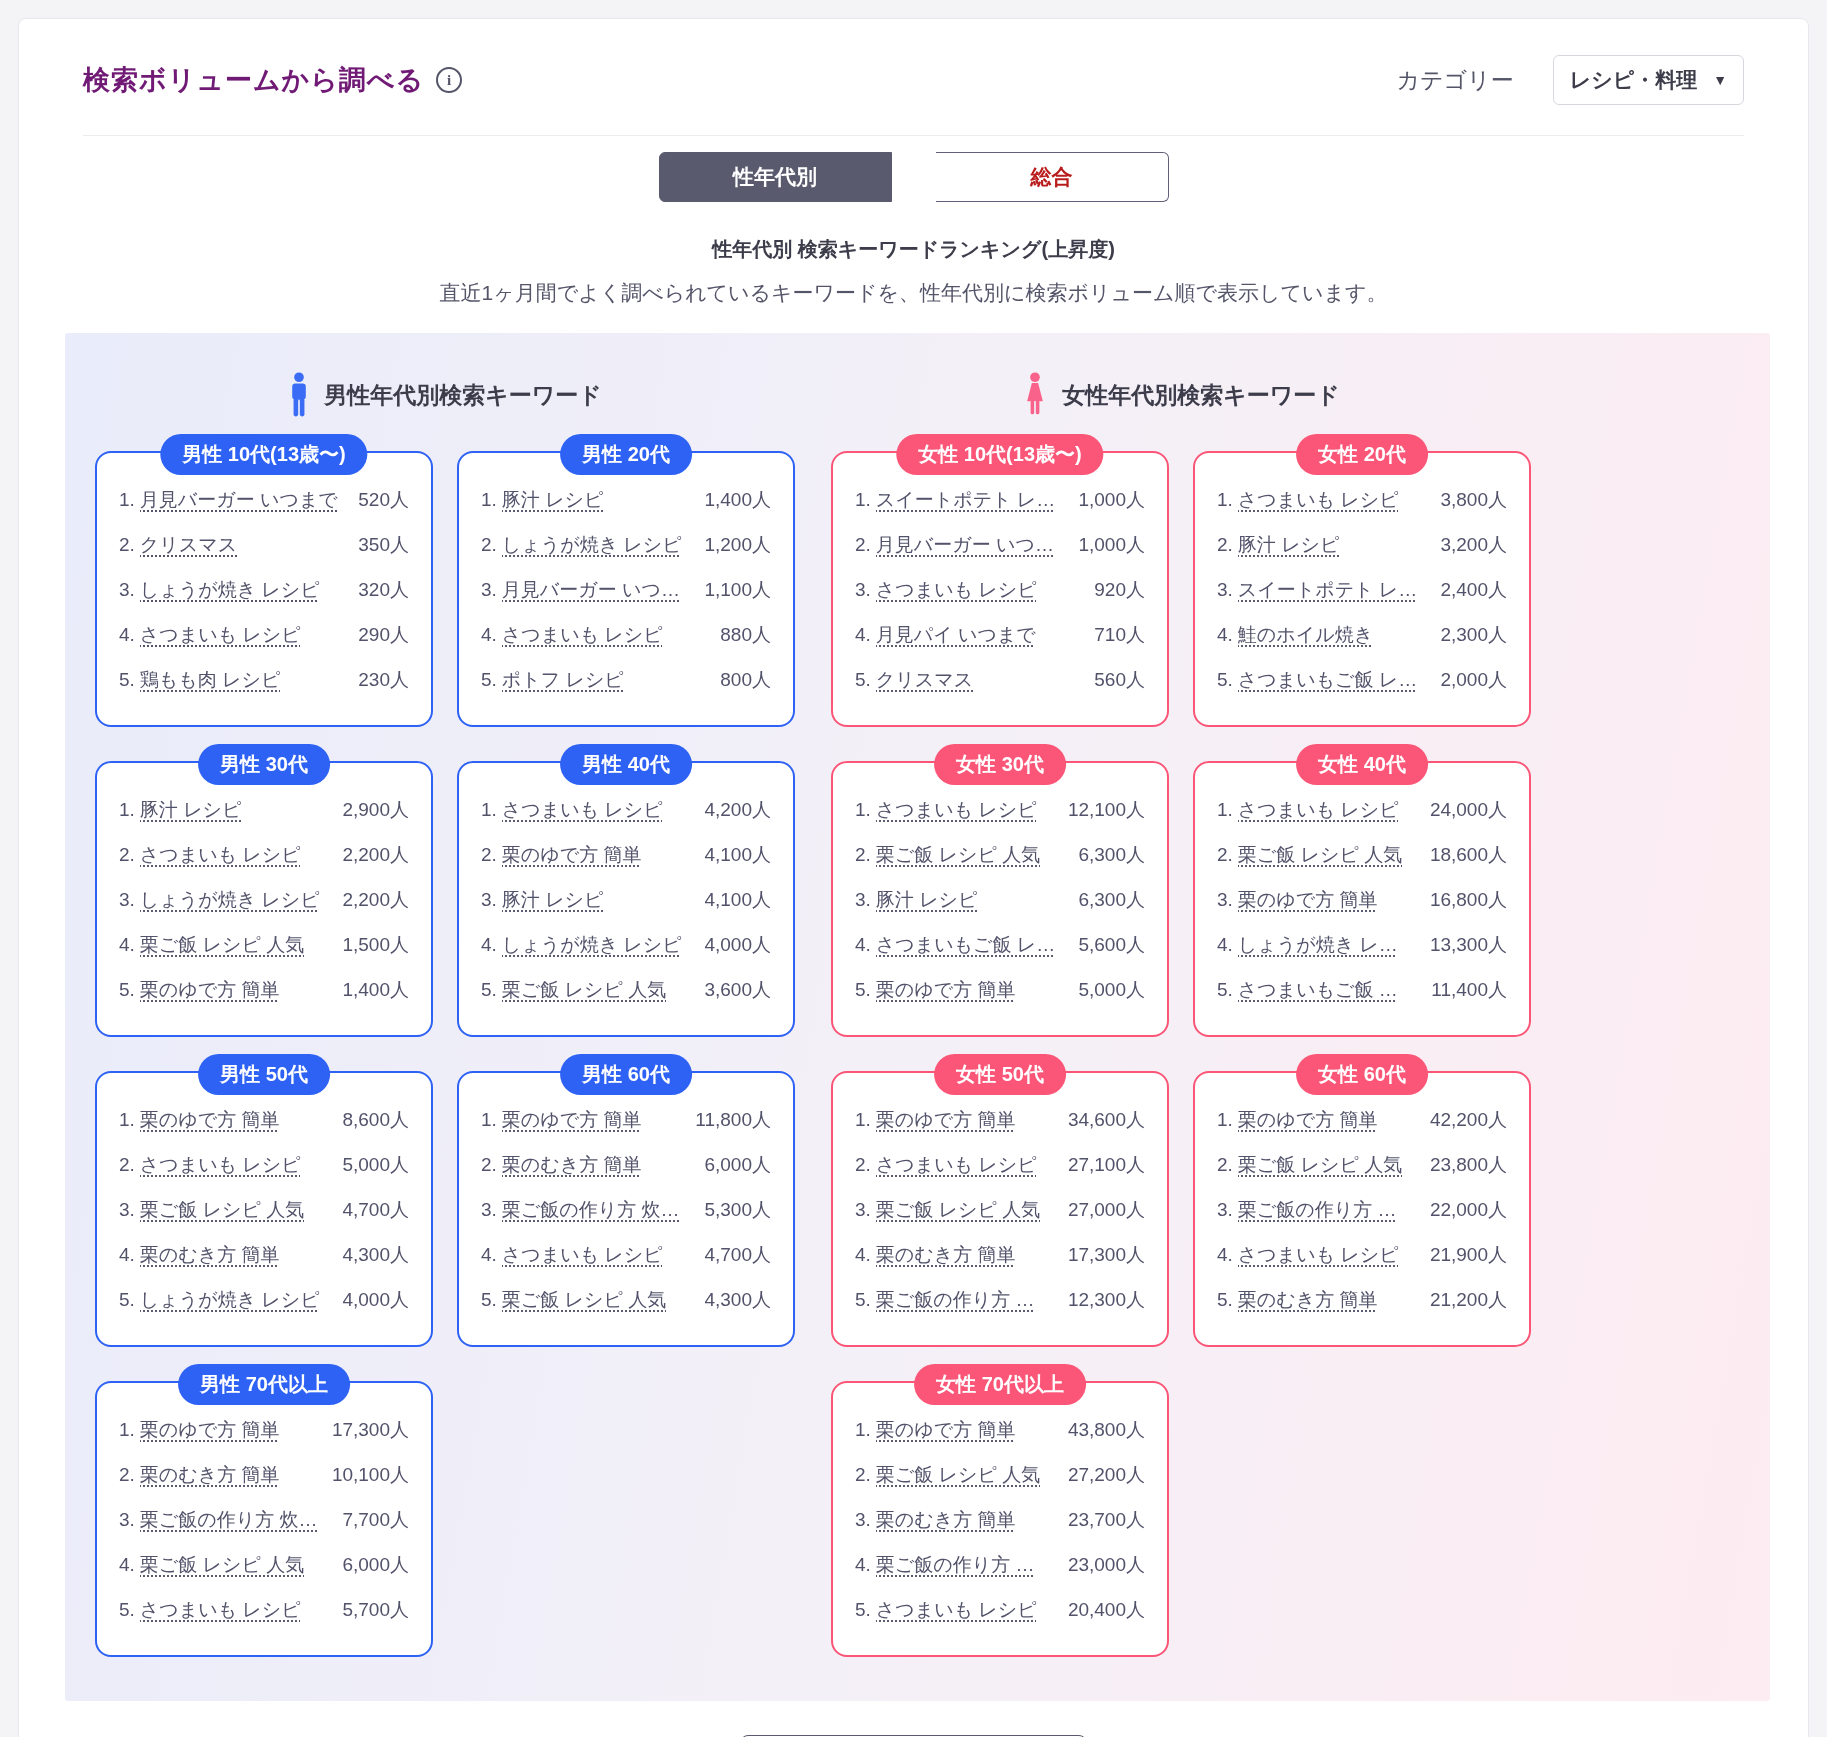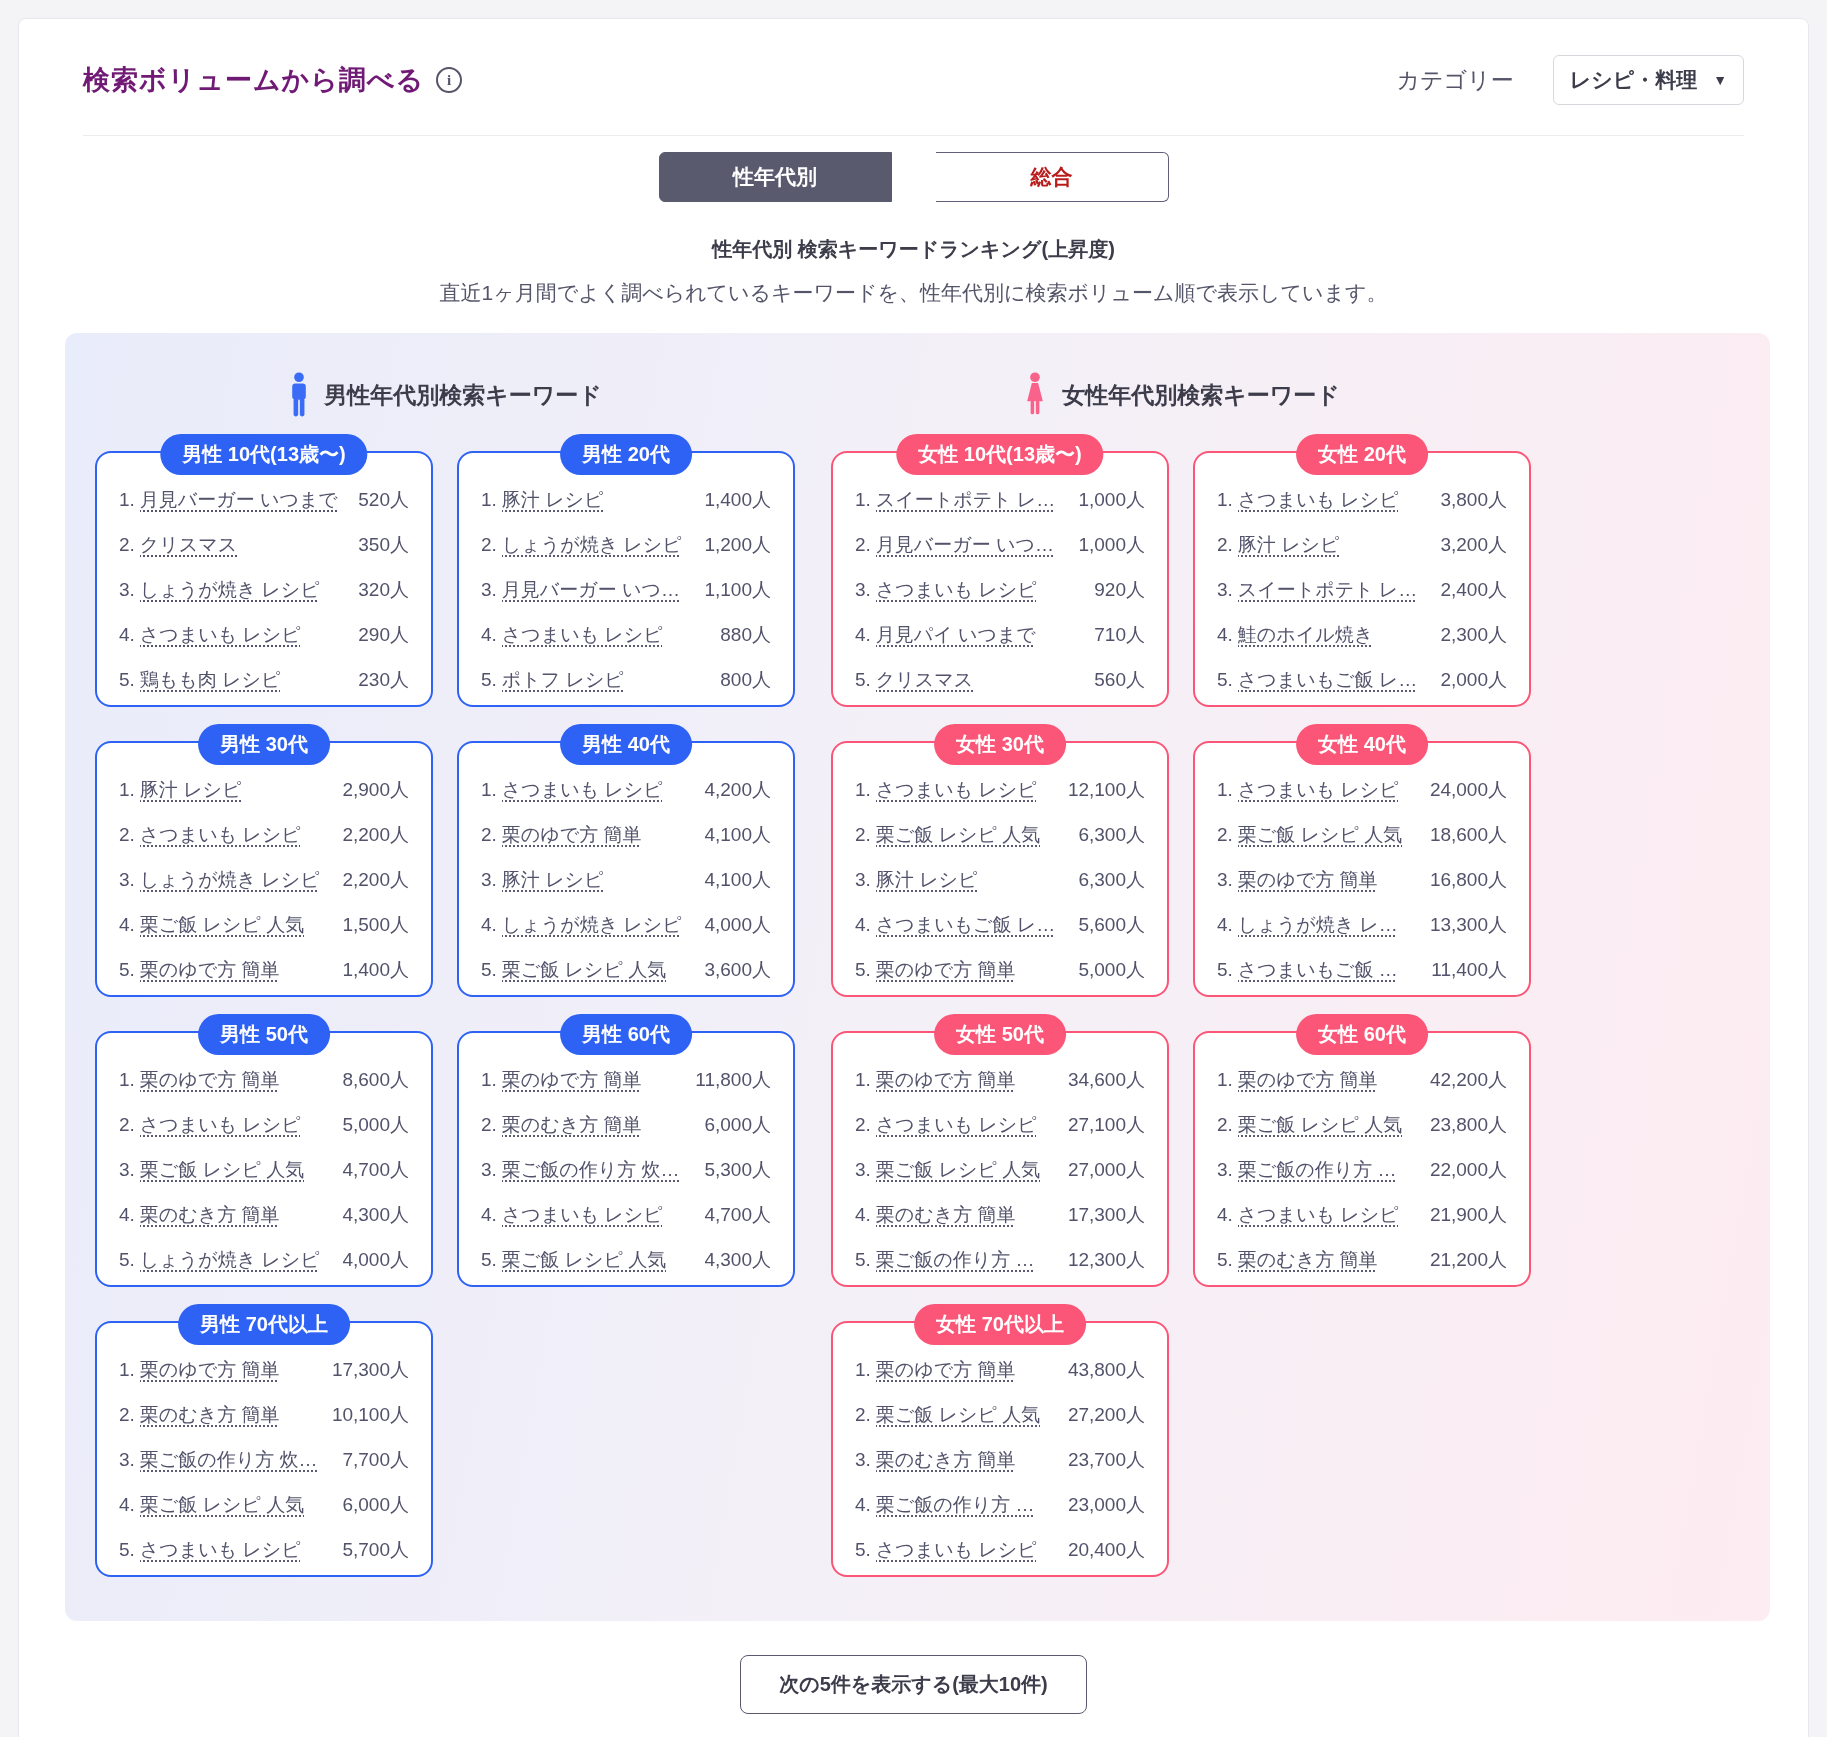--- a/index.html
+++ b/index.html
@@ -20,30 +20,30 @@
   
   .tabs { display:flex; justify-content:center; margin-top:16px;gap:44px; }
   .tab { width:233px; height:50px; display:flex; align-items:center; justify-content:center; font-size:21px; font-weight:bold; cursor:pointer; border:1px solid #60607a; }
   .tab.active { background:#5a5a6e; color:#fff; border-color:#5a5a6e; border-radius:6px 0 0 6px; }
   .tab.inactive { background:#fff; color:#b91c1c; border-left:none; border-radius:0 6px 6px 0; }
 
   .ranking-title { text-align:center; font-size:20px; font-weight:bold; color:#3c3c4a; margin-top:34px; }
   .ranking-subtitle { text-align:center; font-size:21px; color:#55556a; margin-top:16px; }
 
   
-  .board { margin:26px 10px 0 18px; border-radius:12px; padding:30px 0 44px 30px; background:linear-gradient(100deg,#e9ecfa 0%,#f4f0f7 52%,#fdecf1 100%); display:flex; }
+  .board { margin:26px 10px 0 18px; border-radius:3px; padding:30px 0 44px 30px; background:linear-gradient(100deg,#e9ecfa 0%,#f4f0f7 52%,#fdecf1 100%); display:flex; }
   .gender { width:700px; flex:none; }
   .gender.female { margin-left:36px; }
   .gender-header { display:flex; align-items:center; justify-content:center; gap:14px; height:64px; margin-bottom:24px; }
   .gender-header span { font-size:23px; font-weight:bold; color:#3c3c4a; }
   .cols { display:flex; gap:24px; }
   .col { display:flex; flex-direction:column; gap:34px; width:338px; flex:none; }
 
   
-  .card { position:relative; background:#fff; border-radius:16px; padding:34px 22px 12px 22px; }
+  .card { position:relative; background:#fff; border-radius:16px; padding:34px 22px 32px 22px; }
   .card.male { border:2.5px solid #2e62f5; }
   .card.female { border:2.5px solid #fb5677; }
   .badge { position:absolute; top:-19px; left:50%; transform:translateX(-50%); color:#fff; font-size:20px; font-weight:bold; padding:7px 22px; border-radius:22px; white-space:nowrap; }
   .card.male .badge { background:#2e62f5; }
   .card.female .badge { background:#fb5677; }
   .rows { list-style:none; }
   .row { display:flex; align-items:baseline; font-size:19px; color:#52526b; margin-bottom:19px; white-space:nowrap; }
   .row:last-child { margin-bottom:0; }
   .rank { margin-right:5px; }
   .kw { text-decoration:underline dotted; text-underline-offset:5px; cursor:pointer; overflow:hidden; }

